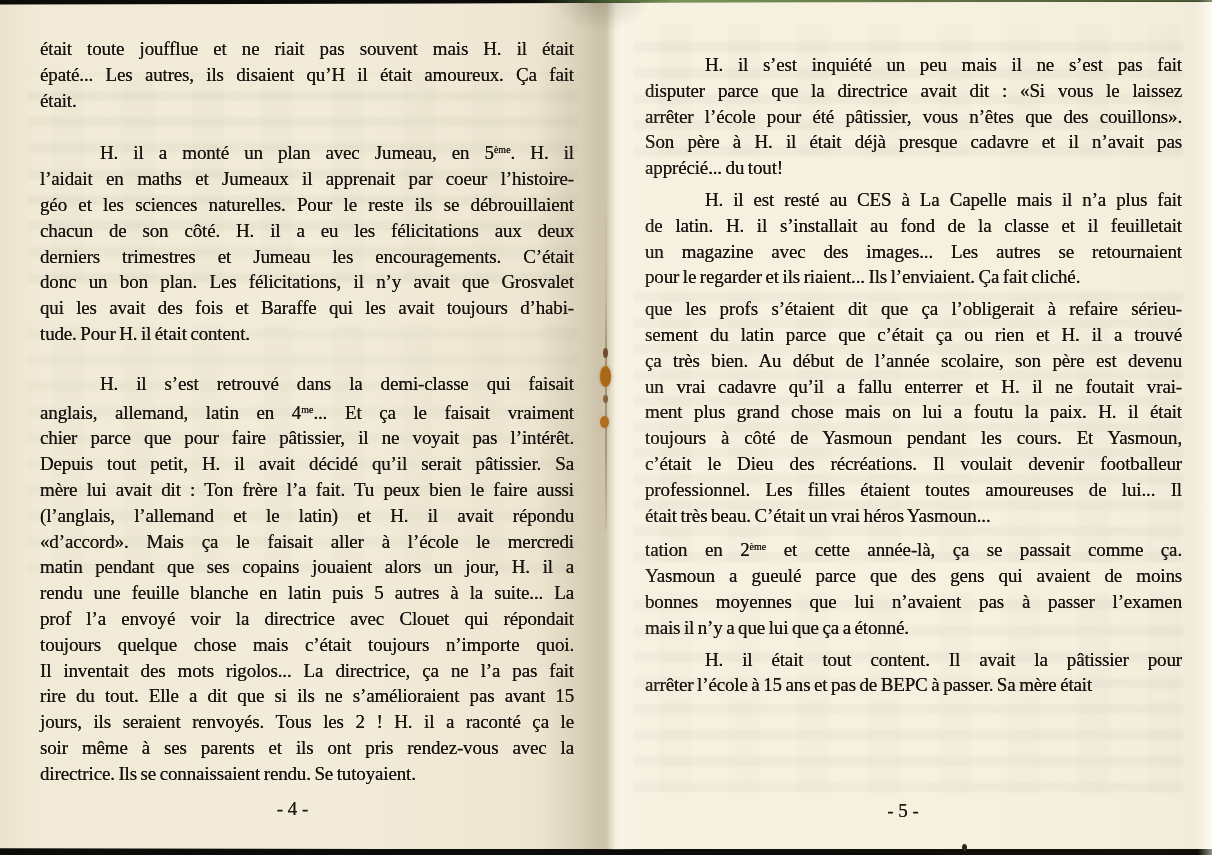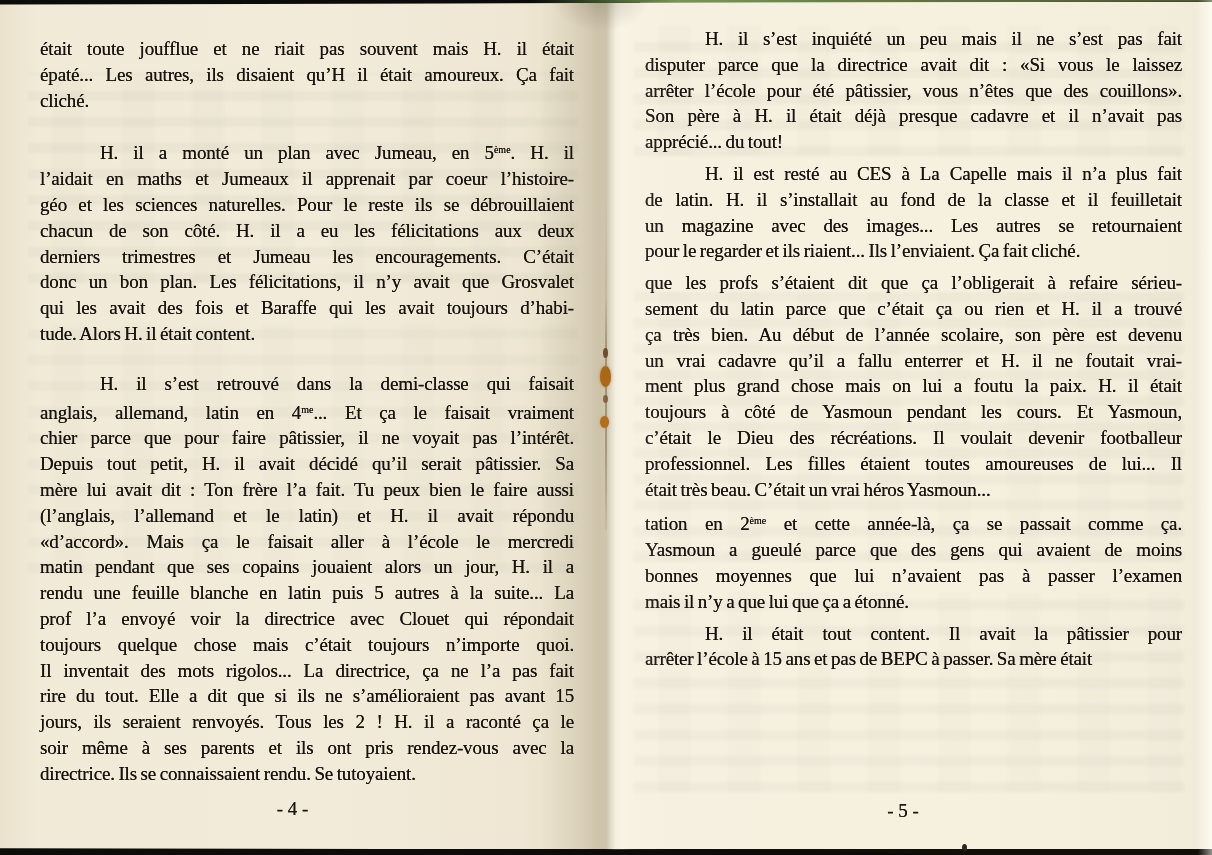--- a/index.html
+++ b/index.html
@@ -19,21 +19,21 @@
     background:linear-gradient(90deg,#d9d0b9 0%,#f6f0e0 2.5%,#f6f0df 60%,#f3edDC 92%,#f1ebda 97%,#f8f4e7 100%);
   }
   .text-block{
     position:absolute;
     color:#18130f;
     font-size:19px;line-height:25.8px;
     word-spacing:-1px;letter-spacing:-0.15px;
     text-shadow:0 0 .4px rgba(24,19,15,.9);
   }
   #left-text{left:40px;top:33px;width:534px;}
-  #right-text{left:39px;top:24px;width:537px;}
+  #right-text{left:39px;top:50px;width:537px;}
   .para+.para{margin-top:24px;}
   #right-text .para+.para{margin-top:6px;}
   .line{text-align:justify;text-align-last:justify;}
   .line.last{text-align-last:left;}
   .line.indent{padding-left:60px;}
   sup{font-size:10px;vertical-align:6px;letter-spacing:0;}
   .page-number{
     position:absolute;color:#1b1510;font-size:19px;text-align:center;
     text-shadow:0 0 .4px rgba(24,19,15,.9);
   }
@@ -98,31 +98,31 @@
 
 <div class="spread">
 
   <div class="page left">
     <div class="ghost" style="top:70px;height:210px;opacity:.5;"></div>
     <div class="ghost" style="top:320px;height:250px;opacity:.4;"></div>
     <div class="text-block" id="left-text">
         <div class="para">
           <div class="line">était toute joufflue et ne riait pas souvent mais H. il était</div>
           <div class="line">épaté... Les autres, ils disaient qu’H il était amoureux. Ça fait</div>
-          <div class="line last">cliché.</div>
+          <div class="line last">était.</div>
         </div>
         <div class="para">
           <div class="line indent">H. il a monté un plan avec Jumeau, en 5<sup>ème</sup>. H. il</div>
           <div class="line">l’aidait en maths et Jumeaux il apprenait par coeur l’histoire-</div>
           <div class="line">géo et les sciences naturelles. Pour le reste ils se débrouillaient</div>
           <div class="line">chacun de son côté. H. il a eu les félicitations aux deux</div>
           <div class="line">derniers trimestres et Jumeau les encouragements. C’était</div>
           <div class="line">donc un bon plan. Les félicitations, il n’y avait que Grosvalet</div>
           <div class="line">qui les avait des fois et Baraffe qui les avait toujours d’habi-</div>
-          <div class="line last">tude. Alors H. il était content.</div>
+          <div class="line last">tude. Pour H. il était content.</div>
         </div>
         <div class="para">
           <div class="line indent">H. il s’est retrouvé dans la demi-classe qui faisait</div>
           <div class="line">anglais, allemand, latin en 4<sup>me</sup>... Et ça le faisait vraiment</div>
           <div class="line">chier parce que pour faire pâtissier, il ne voyait pas l’intérêt.</div>
           <div class="line">Depuis tout petit, H. il avait décidé qu’il serait pâtissier. Sa</div>
           <div class="line">mère lui avait dit : Ton frère l’a fait. Tu peux bien le faire aussi</div>
           <div class="line">(l’anglais, l’allemand et le latin) et H. il avait répondu</div>
           <div class="line">«d’accord». Mais ça le faisait aller à l’école le mercredi</div>
           <div class="line">matin pendant que ses copains jouaient alors un jour, H. il a</div>

